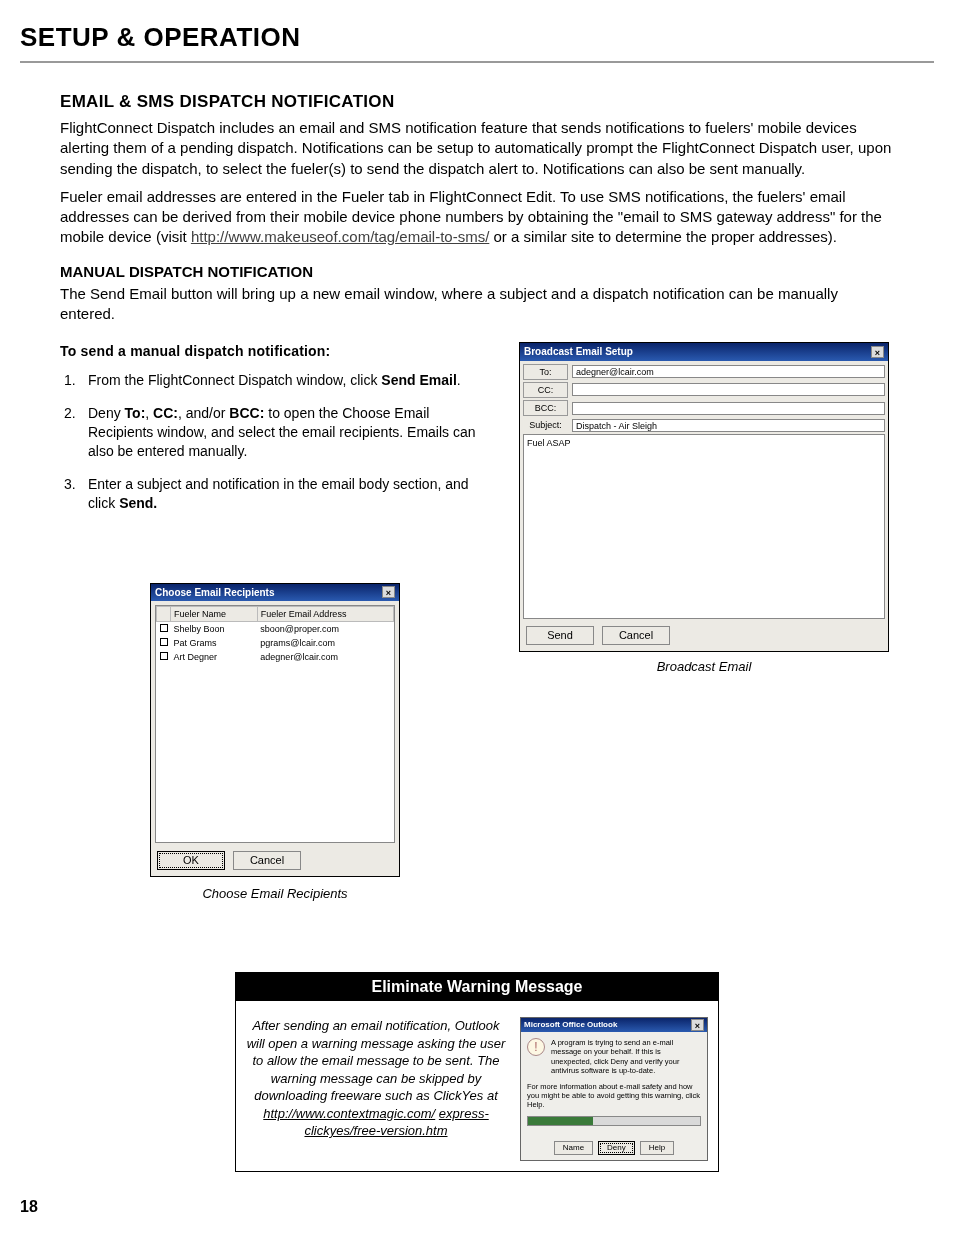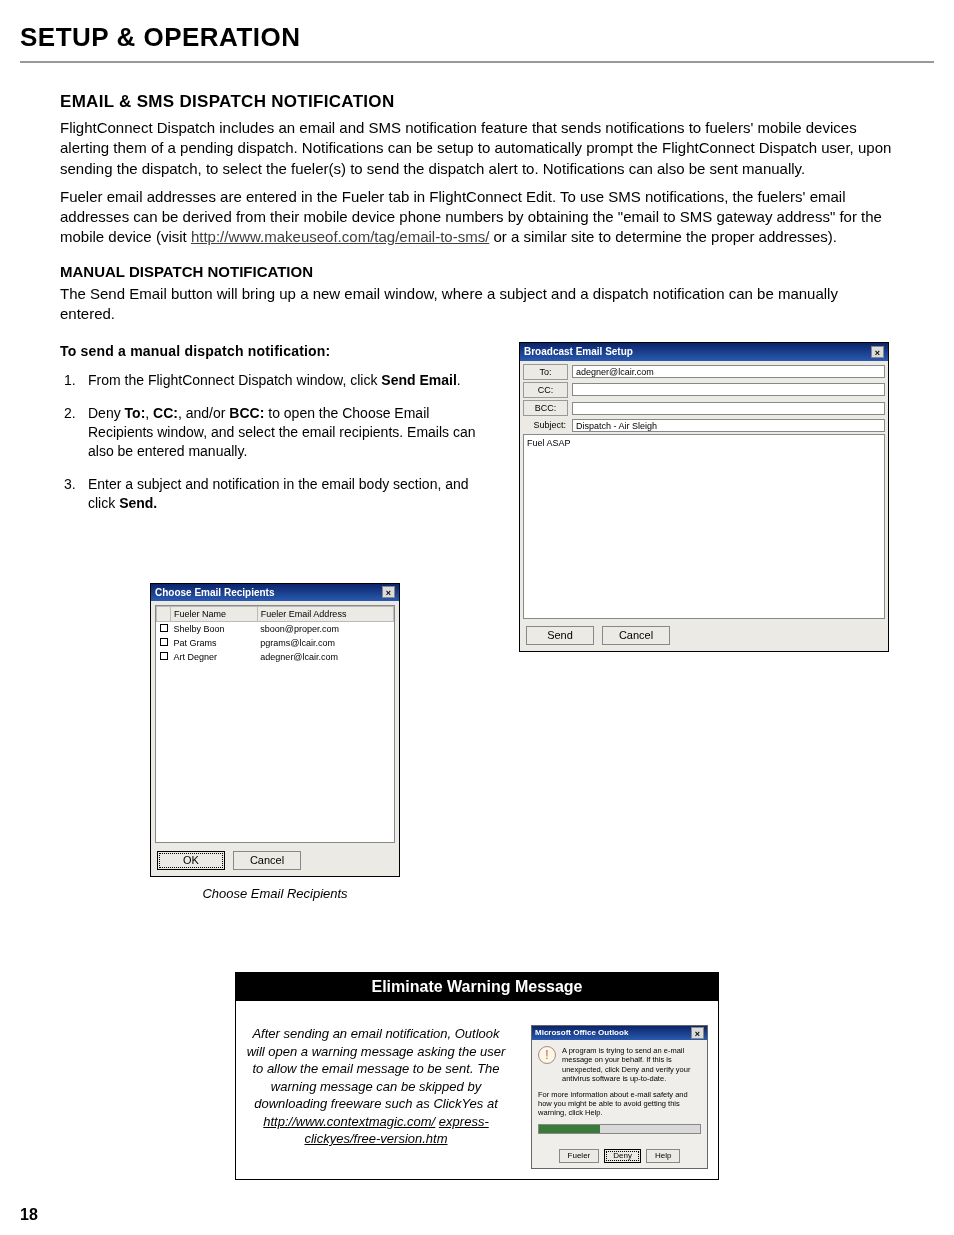--- a/index.html
+++ b/index.html
@@ -30,28 +30,28 @@
   .win-btns{display:flex;gap:8px;padding:4px 6px 6px}
   .btn{background:#eceae4;border:1px solid #888;font-size:11px;padding:1px 0;width:68px;text-align:center;position:relative}
   .btn.focus{outline:1px dotted #000;outline-offset:-3px;border:1px solid #000}
   .caption{font-style:italic;text-align:center;font-size:13px;margin-top:6px}
   
   .bwin{border:1px solid #000;background:#eceae4;font-size:10px;width:370px;margin:0 auto}
   .bwin .win-title{font-size:10px}
   .field-area{background:#eceae4;padding:3px 3px 0}
   .row{display:flex;align-items:center;margin-bottom:2px}
   .lbl-btn{width:45px;text-align:center;font-size:9px;background:#eceae4;border:1px solid #999;margin-right:4px;padding:1px 0}
-  .lbl{width:45px;text-align:right;font-size:9px;margin-right:4px;padding:1px 2px}
+  .lbl{width:45px;text-align:center;font-size:9px;margin-right:4px;padding:1px 2px}
   .txt{flex:1;background:#fff;border:1px solid #888;font-size:9px;height:13px;padding:0 3px;line-height:13px}
   .body-area{background:#fff;border:1px solid #888;margin:0 3px 3px;height:185px;font-size:9px;padding:2px 3px}
   .bwin-btns{display:flex;gap:8px;padding:4px 6px 6px}
   
   .warn-box{width:484px;margin:70px auto 10px;border:1px solid #000}
   .warn-title{background:#000;color:#fff;text-align:center;font-weight:bold;font-size:16px;padding:3px 0}
-  .warn-body{display:flex;padding:24px 10px 10px;gap:25px;align-items:flex-start}
+  .warn-body{display:flex;padding:16px 10px 10px;gap:14px;align-items:flex-start}
   .warn-text{flex:0 0 260px;font-style:italic;font-size:13px;text-align:center;line-height:1.35}
   .warn-text a{text-decoration:underline;color:#000}
   .outlook{flex:1;border:1px solid #666;background:#efeeea;font-size:8px}
   .outlook .win-title{font-size:8px;padding:1px 3px}
   .outlook-body{padding:6px;font-size:7.5px;line-height:1.25}
   .outlook-row1{display:flex;gap:6px;margin-bottom:6px}
   .shield{width:18px;height:18px;border-radius:50%;border:1px solid #a88;background:#fdf7e3;color:#a66;font-size:12px;line-height:16px;text-align:center;flex:0 0 18px}
   .progress{height:10px;background:linear-gradient(to right,#3a7a3a 0 38%,#d9d9d9 38% 100%);border:1px solid #888;margin:6px 0}
   .ol-btns{display:flex;gap:5px;justify-content:center;padding:3px 0 5px}
   .ol-btn{border:1px solid #888;background:#eceae4;font-size:8px;padding:1px 8px}
@@ -153,20 +153,21 @@
             <div class="lbl">Subject:</div>
             <div class="txt">Dispatch - Air Sleigh</div>
           </div>
         </div>
         <div class="body-area">Fuel ASAP</div>
         <div class="bwin-btns">
           <div class="btn">Send</div>
           <div class="btn">Cancel</div>
         </div>
       </div>
+      <div class="caption">Broadcast Email</div>
     </div>
   </div>
 
   <div class="warn-box">
     <div class="warn-title">Eliminate Warning Message</div>
     <div class="warn-body">
       <div class="warn-text">
         <span>After sending an email notification, Outlook will open a warning message asking the user to allow the email message to be sent. The warning message can be skipped by downloading freeware such as ClickYes at </span><a>http://www.contextmagic.com/</a> <a>express-clickyes/free-version.htm</a>
       </div>
       <div class="outlook">
@@ -176,21 +177,21 @@
         </div>
         <div class="outlook-body">
           <div class="outlook-row1">
             <div class="shield">!</div>
             <div>A program is trying to send an e-mail message on your behalf. If this is unexpected, click Deny and verify your antivirus software is up-to-date.</div>
           </div>
           <div>For more information about e-mail safety and how you might be able to avoid getting this warning, click Help.</div>
           <div class="progress"></div>
         </div>
         <div class="ol-btns">
-          <div class="ol-btn">Fueler</div>
+          <div class="ol-btn">Name</div>
           <div class="ol-btn focus">Deny</div>
           <div class="ol-btn">Help</div>
         </div>
       </div>
     </div>
   </div>
 
 </div>
 
 <div class="page-num">18</div>

